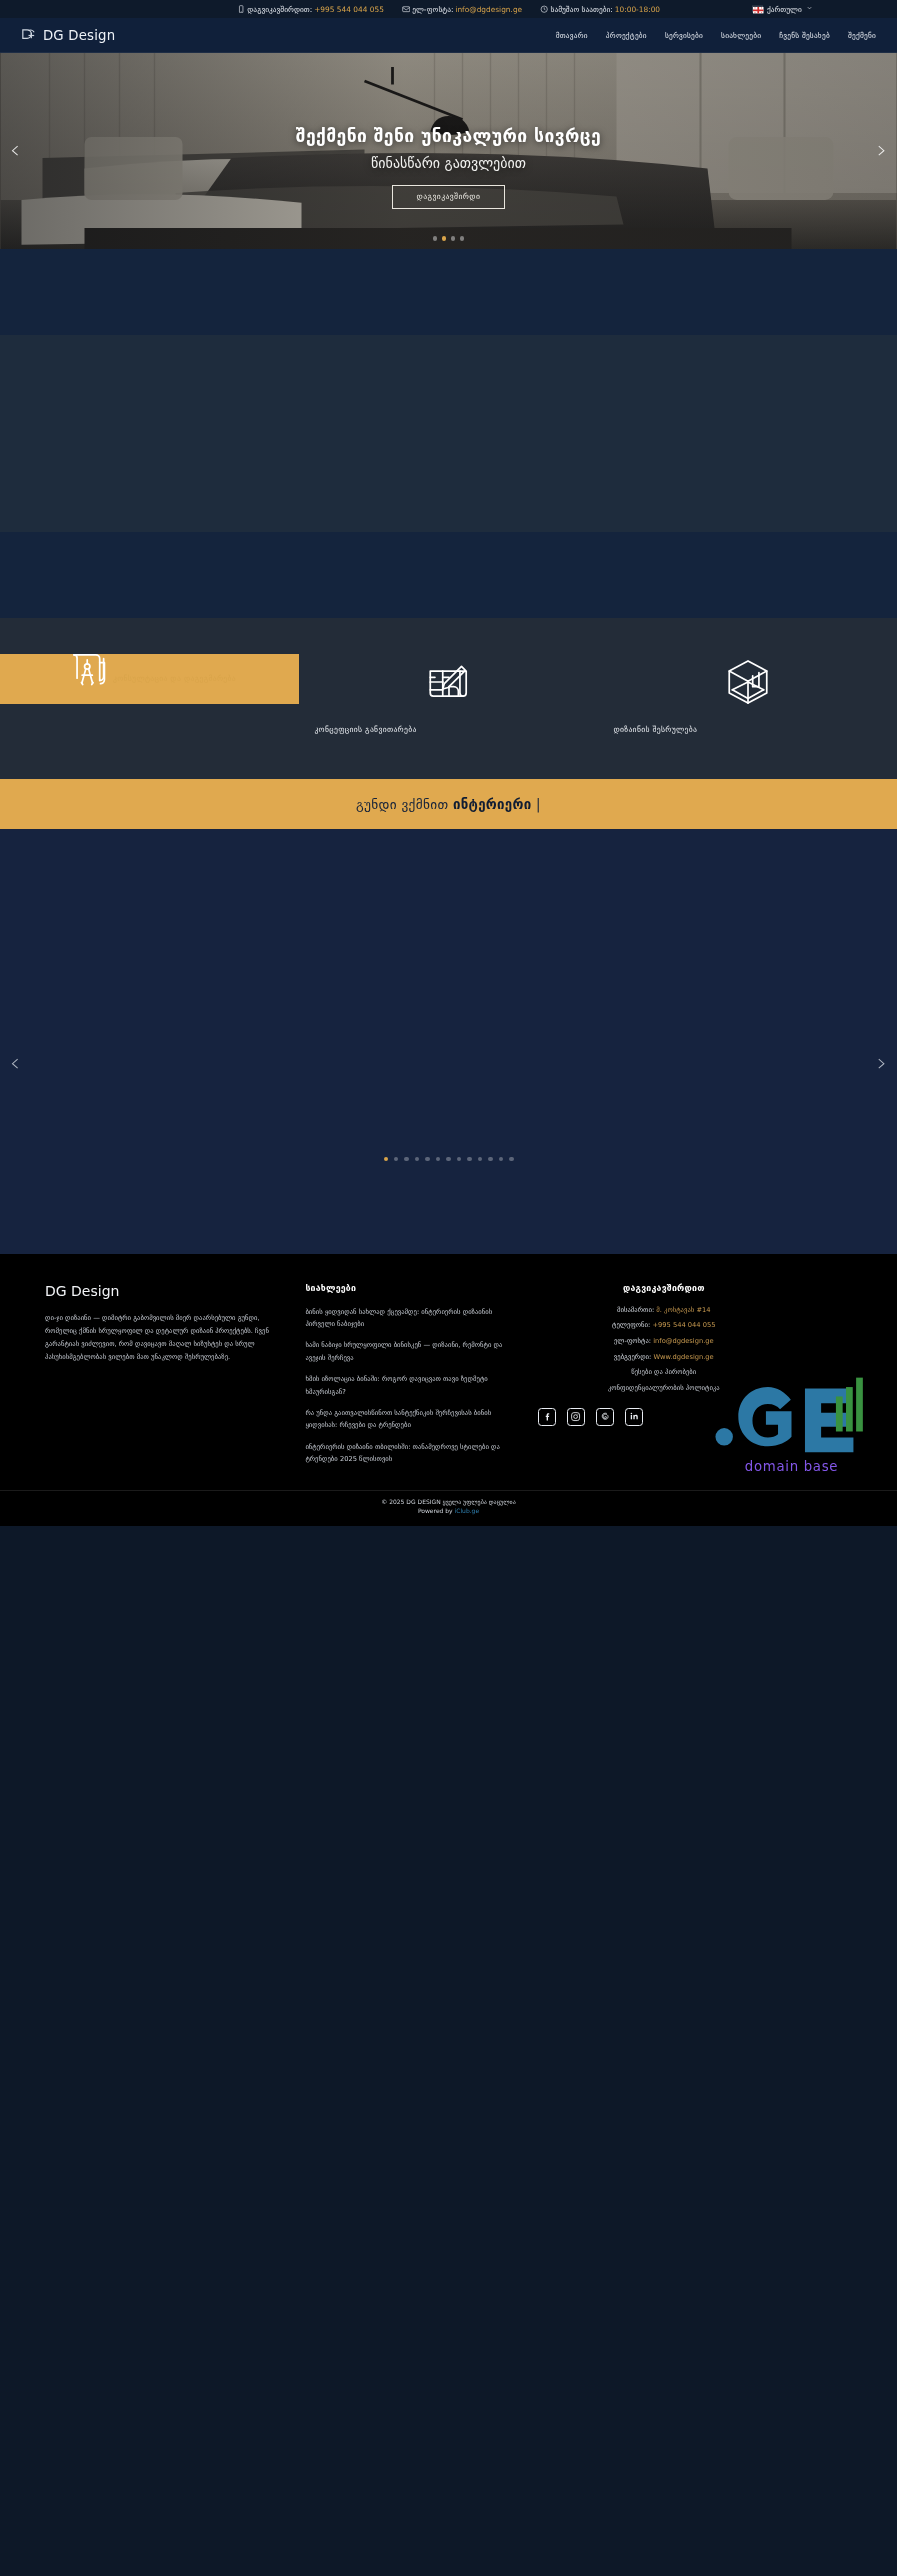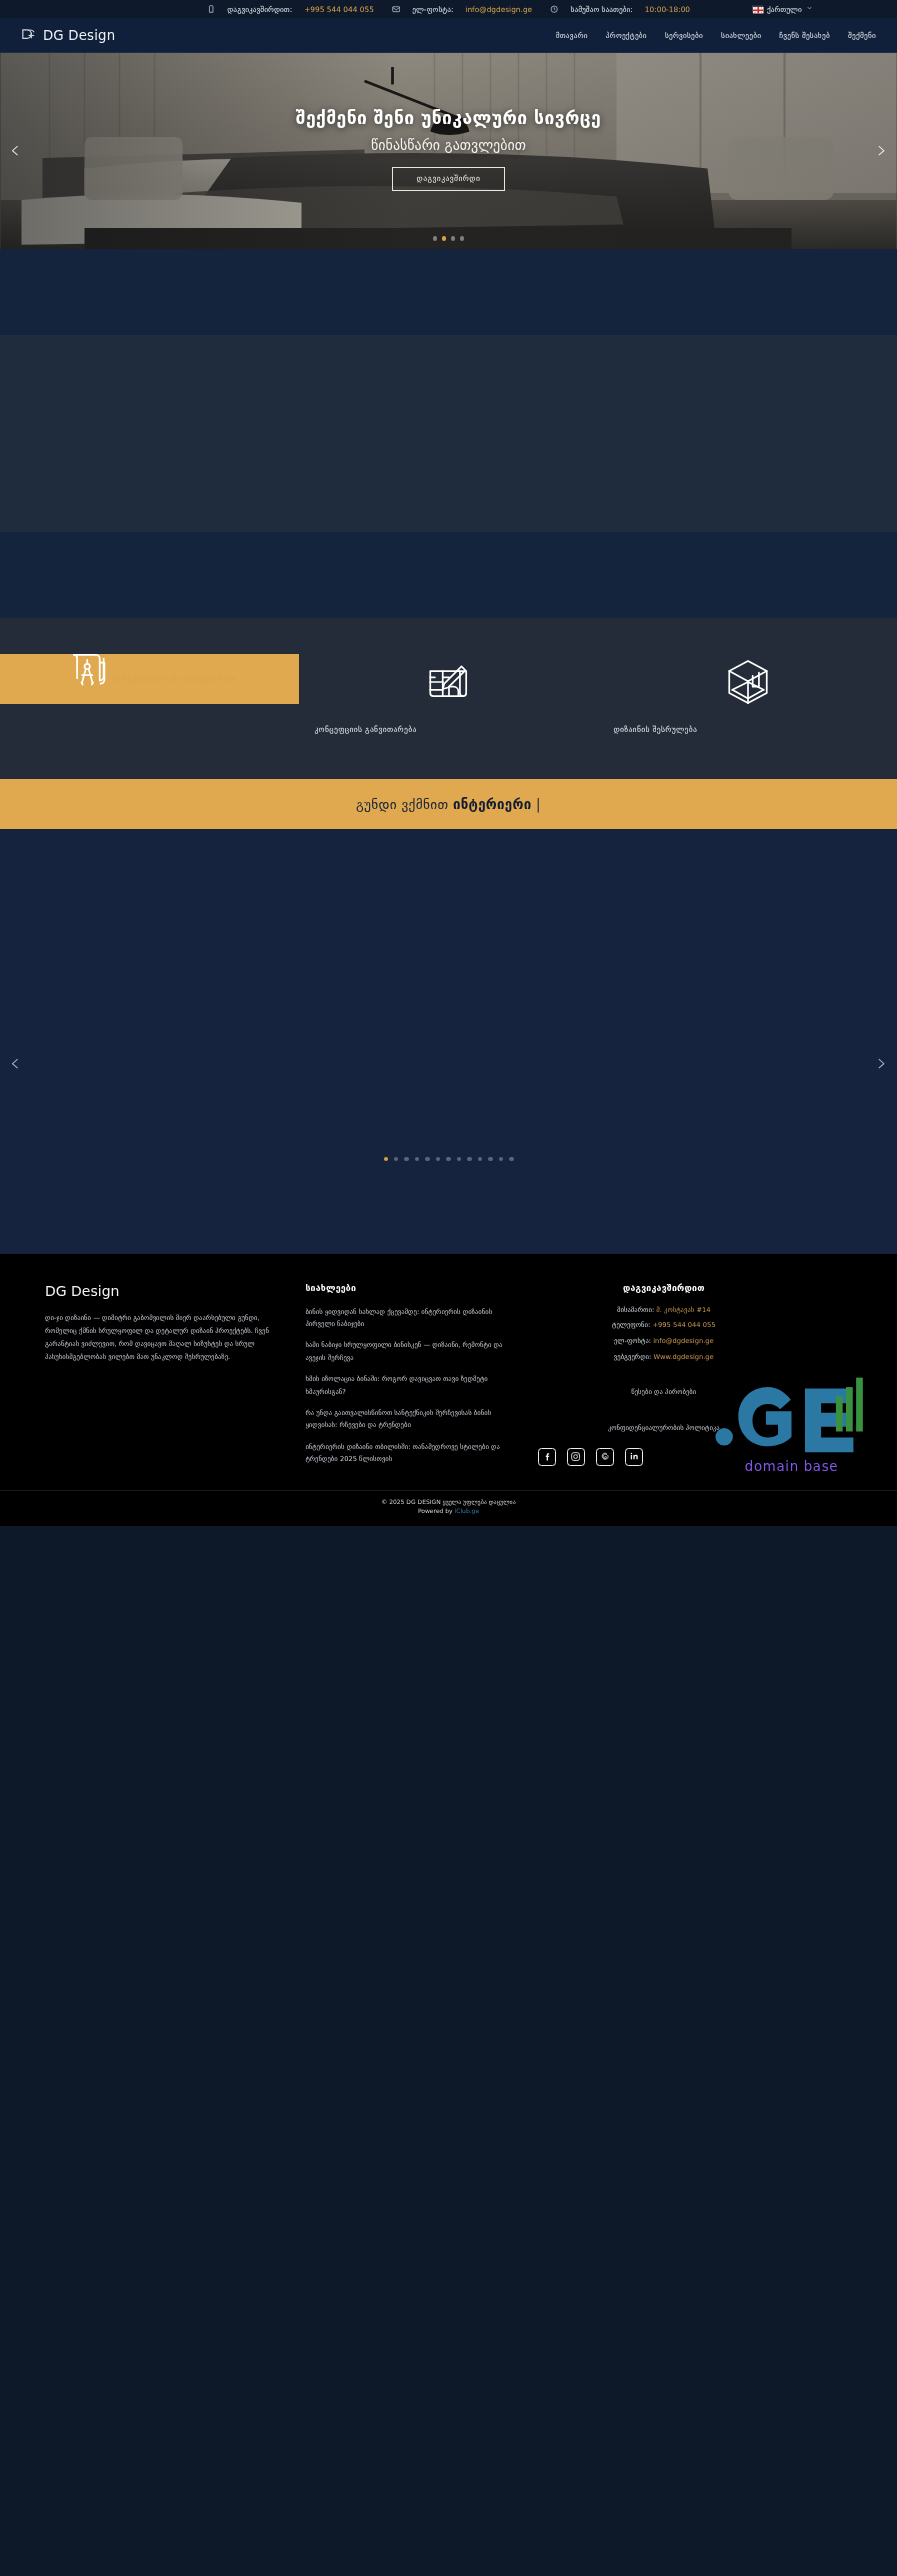--- a/index.html
+++ b/index.html
@@ -7,21 +7,21 @@
   html,body{width:897px;}
   body{
     font-family:"DejaVu Sans","Liberation Sans",sans-serif;
     background:#0d1828;color:#fff;width:897px;height:2576px;overflow:hidden;
   }
   .page{width:897px;height:2576px;position:relative;}
 
   
   .topbar{height:18px;background:#0e1a2b;display:flex;align-items:center;
           justify-content:center;gap:18px;font-size:7.4px;position:relative;}
-  .tb-item{display:flex;align-items:center;gap:12px;color:#e8ecf2;white-space:nowrap;}
+  .tb-item{display:flex;align-items:center;gap:2px;color:#e8ecf2;white-space:nowrap;}
   .tb-item .lbl{color:#e8ecf2;}
   .tb-item .val{color:#d6a council;}
   .tb-item .val{color:#d9a44a;}
   .tb-ico{width:8.4px;height:8.4px;flex:0 0 8.4px;display:block;}
   .lang{position:absolute;right:84px;top:50%;transform:translateY(-50%);
         display:flex;align-items:center;gap:4.2px;font-size:7.4px;color:#e8ecf2;}
   .flag{width:10.5px;height:7.7px;display:block;border:0.7px solid #ffffff33;}
 
   
   .nav{height:35px;background:#10203a;display:flex;align-items:center;
@@ -39,21 +39,21 @@
   .hero-bg{position:absolute;inset:0;
     background:
       radial-gradient(ellipse 55% 45% at 18% 78%, #d9d2c4 0%, #b3aa9a 30%, transparent 62%),
       radial-gradient(ellipse 40% 50% at 78% 35%, #c9c2b4 0%, #9a9184 40%, transparent 70%),
       linear-gradient(180deg,#8f8madeup 0%,#000 100%);
     background-color:#6e6counter;}
   .hero-bg{background-color:#6b6358;}
   .hero-layers{position:absolute;inset:0;}
   .hero-shade{position:absolute;inset:0;
     background:linear-gradient(90deg,rgba(12,14,18,.55) 0%,rgba(12,14,18,.25) 45%,rgba(12,14,18,.35) 100%);}
-  .hero-inner{position:absolute;left:0;right:0;top:55px;text-align:center;}
+  .hero-inner{position:absolute;left:0;right:0;top:73px;text-align:center;}
   .hero-h1{font-size:17.5px;font-weight:700;letter-spacing:0.4px;color:#fff;
            text-shadow:0 1.4px 7px rgba(0,0,0,.6);}
   .hero-h2{margin-top:9px;font-size:14px;font-weight:400;color:#f2f2f0;
            text-shadow:0 1.4px 7px rgba(0,0,0,.6);}
   .hero-btn{display:inline-block;margin-top:14px;padding:6.3px 24px;
             border:0.7px solid #e9e6de;color:#f3f1ea;font-size:7.7px;letter-spacing:0.4px;
             background:transparent;cursor:pointer;}
   .arrow{position:absolute;top:50%;transform:translateY(-50%);width:18px;height:18px;
          color:#fff;opacity:.85;cursor:pointer;display:flex;align-items:center;justify-content:center;}
   .arrow.left{left:7px}.arrow.right{right:7px}
@@ -94,21 +94,21 @@
   .f-col-3{width:252px;text-align:center;}
   .f-brand{font-size:14px;color:#f2f4f7;margin-bottom:12.6px;font-weight:400;}
   .f-h{font-size:8.8px;font-weight:700;color:#fff;margin-bottom:12.6px;letter-spacing:0.2px;}
   .f-p{font-size:6.7px;line-height:1.95;color:#c9ced6;}
   .f-links{display:flex;flex-direction:column;gap:9px;}
   .f-links a{font-size:6.7px;line-height:1.85;color:#c9ced6;text-decoration:none;display:block;}
   .f-contact{display:flex;flex-direction:column;gap:7.7px;}
   .f-row{font-size:6.7px;color:#d4d9e0;}
   .f-row .v{color:#c89a50;}
   .f-legal{display:flex;flex-direction:column;gap:7.7px;margin-top:7.7px;}
-  .f-legal a{font-size:6.7px;color:#c9ced6;text-decoration:none;margin-top:20px;}
+  .f-legal a{font-size:6.7px;color:#c9ced6;text-decoration:none;}
   .socials{display:flex;gap:11.2px;margin-top:15.4px;}
   .soc{width:18px;height:18px;border:1px solid #e9edf3;border-radius:3.5px;
        display:flex;align-items:center;justify-content:center;cursor:pointer;}
   .soc svg{display:block}
   .ge-logo{position:absolute;right:18px;bottom:52px;width:175px;text-align:center;
            opacity:.95;pointer-events:none;}
   .ge-sub{font-size:13.3px;color:#8b5cf6;letter-spacing:0.7px;margin-top:-4.2px;}
   .copy{margin-top:24px;border-top:0.7px solid #1b1b1b;height:32px;
         display:flex;flex-direction:column;align-items:center;justify-content:center;gap:2.8px;}
   .copy .c1{font-size:6px;color:#cfd4db;}

